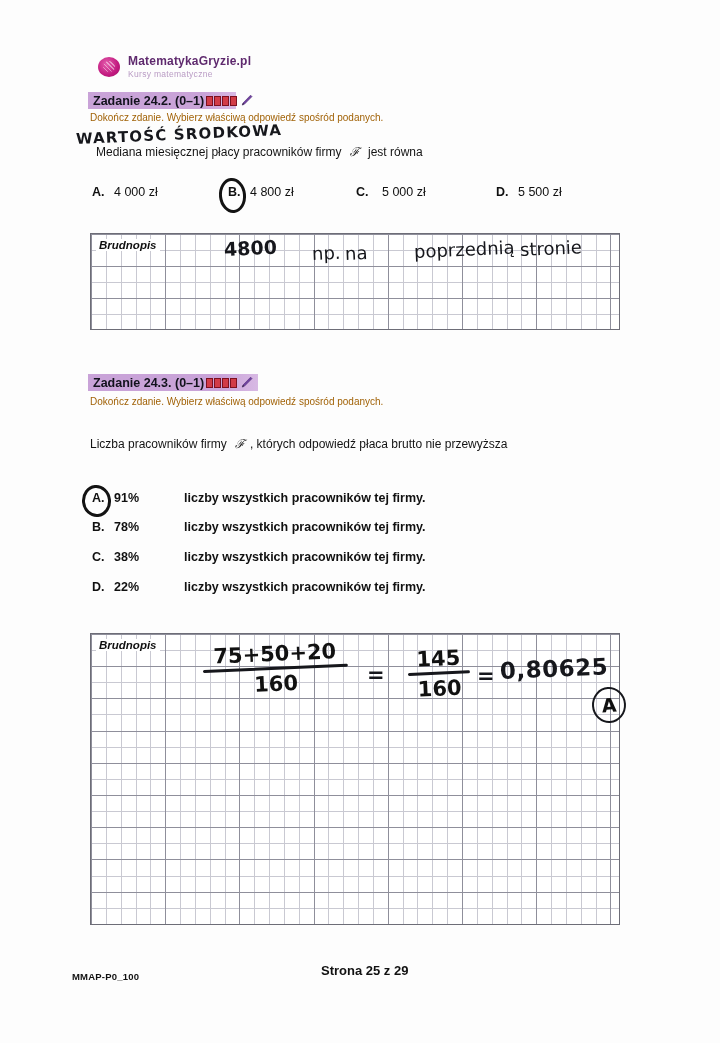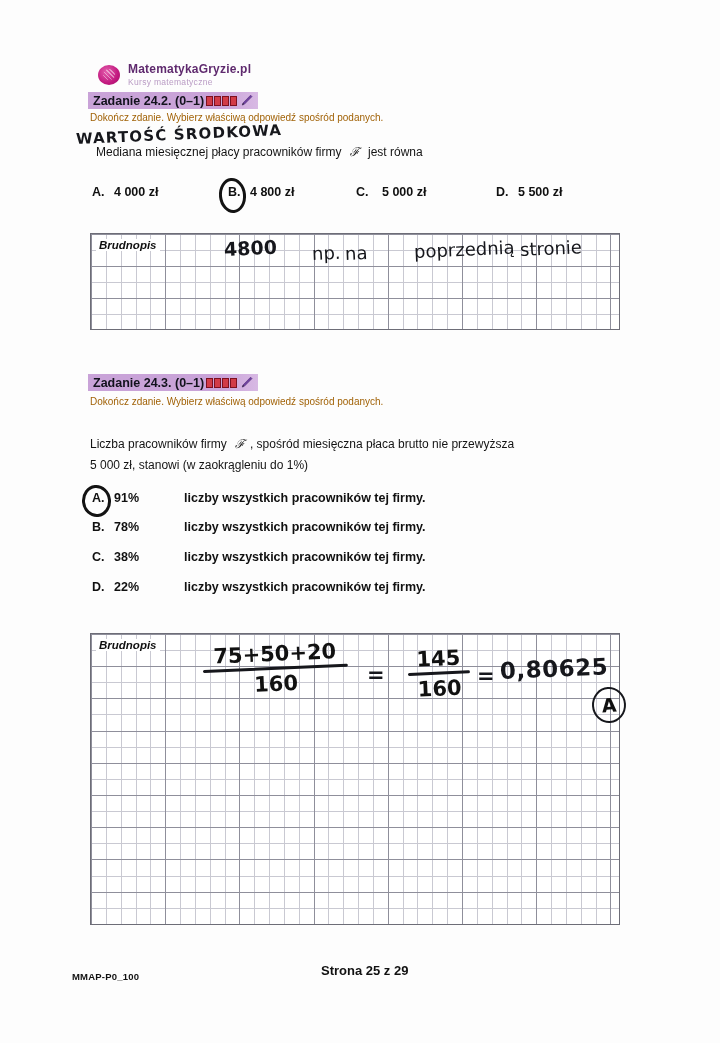--- a/index.html
+++ b/index.html
@@ -10,21 +10,21 @@
     position:relative;
     overflow:hidden;
     color:#111;
   }
   .page{
     position:absolute; inset:0;
     background:#fdfdfd;
   }
 
   
-  .logo{position:absolute;left:98px;top:63px;display:flex;align-items:flex-start;}
+  .logo{position:absolute;left:98px;top:55px;display:flex;align-items:flex-start;}
   .logo-mark{
     width:22px;height:20px;border-radius:50%;
     background:radial-gradient(circle at 40% 35%, #e45fae 0%, #c2197f 60%, #9c1065 100%);
     margin-top:2px;margin-right:8px;position:relative;flex:none;
   }
   .logo-mark:after{
     content:"";position:absolute;left:5px;top:4px;width:12px;height:11px;
     border-radius:50%;
     background:repeating-linear-gradient(45deg,rgba(255,255,255,.45) 0 1px,transparent 1px 3px);
   }
@@ -53,21 +53,21 @@
     position:absolute;font-size:10px;font-weight:400;color:#a16207;
   }
   .task-body{
     position:absolute;font-size:12px;color:#141414;line-height:1.45;
   }
   .scriptF{font-family:"DejaVu Serif", serif;font-style:italic;font-weight:400;}
 
   
   .ans-row{position:absolute;font-size:12.5px;font-weight:700;color:#101010;}
   .ans-row .lt{font-weight:700;}
-  .ans-row .vl{font-weight:700;}
+  .ans-row .vl{font-weight:400;}
   .ans-list{position:absolute;}
   .ans-item{font-size:12.5px;font-weight:700;color:#101010;display:flex;align-items:baseline;}
   .ans-item .lt{width:22px;flex:none;}
   .ans-item .pc{width:38px;flex:none;}
   .ans-item .tx{font-weight:700;margin-left:32px;}
 
   
   .circle-mark{
     position:absolute;border:3.2px solid #131313;border-radius:50%;
     transform:rotate(-6deg);pointer-events:none;
@@ -127,21 +127,21 @@
 <div class="page">
 
   <div class="logo">
     <div class="logo-mark"></div>
     <div class="logo-txt">
       <div class="logo-title">MatematykaGryzie.pl</div>
       <div class="logo-sub">Kursy matematyczne</div>
     </div>
   </div>
 
-  <div class="task-bar" style="left:88px;top:92px;width:170px;">
+  <div class="task-bar" style="left:88px;top:92px;width:148px;">
     <span class="t-label">Zadanie 24.2. (0–1)</span>
     <span class="boxes">
         <i></i>
         <i></i>
         <i></i>
         <i></i>
       </span>
     <span class="pencil">
       <svg width="13" height="13" viewBox="0 0 13 13">
         <path d="M10.6 1.2 L12 2.6 L4.3 10.3 L2.2 11.1 L3 9.0 Z" fill="#6f3fa0" stroke="#4e2a73" stroke-width=".6"></path>
@@ -202,23 +202,22 @@
         <path d="M2.2 11.1 L3 9.0 L4.0 10.0 Z" fill="#2b2b2b"></path>
       </svg>
     </span>
   </div>
 
   <div class="task-lead" style="left:90px;top:396px;">Dokończ zdanie. Wybierz właściwą odpowiedź spośród podanych.</div>
 
   <div class="task-body" style="left:90px;top:436px;width:470px;">
     <div>
       <span>Liczba pracowników firmy</span>
-      <span class="scriptF" style="margin:0 5px;">ℱ</span><span>, spośród miesięczna płaca brutto nie przewyższa</span>
-    </div>
-    <div style="margin-top:4px;">5 000  zł, stanowi (w zaokrągleniu do  1%)</div>
+      <span class="scriptF" style="margin:0 5px;">ℱ</span><span>, których odpowiedź płaca brutto nie przewyższa</span>
+    </div>
   </div>
 
   <div class="ans-list" style="left:92px;top:491px;">
     <div class="ans-item" style="height:29px;">
       <span class="lt">A.</span>
       <span class="pc">91%</span>
       <span class="tx">liczby wszystkich pracowników tej firmy.</span>
     </div>
     <div class="ans-item" style="height:30px;">
       <span class="lt">B.</span>

